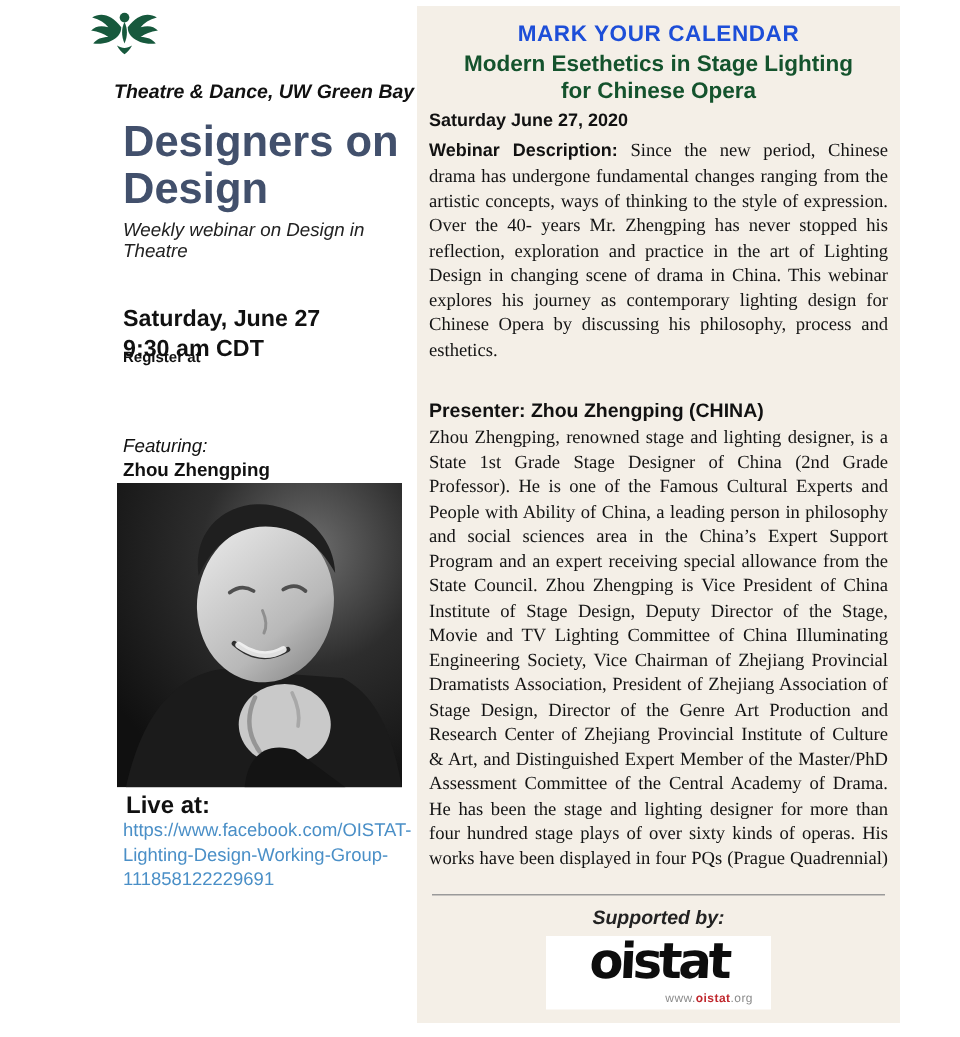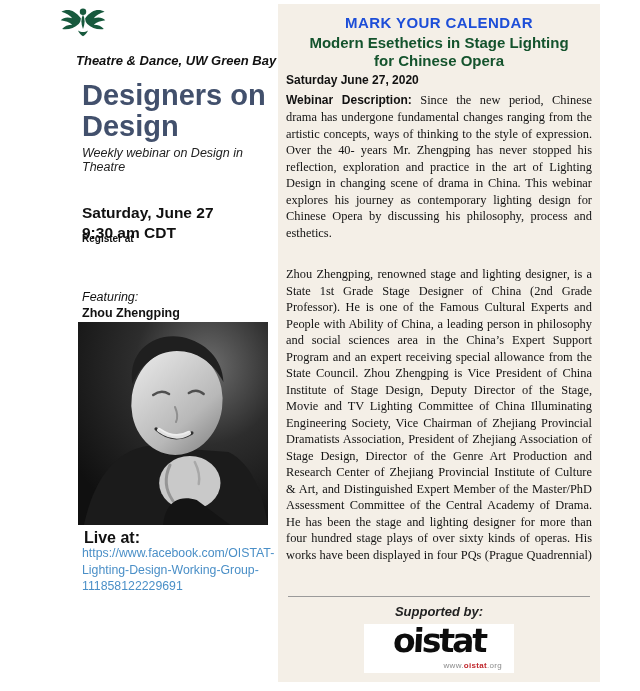--- a/index.html
+++ b/index.html
@@ -158,20 +158,21 @@
 
 <div class="right-panel">
 
   <div class="kicker">MARK YOUR CALENDAR</div>
   <div class="panel-title">Modern Esethetics in Stage Lighting for Chinese Opera</div>
   <div class="panel-date">Saturday June 27, 2020</div>
 
   <p class="body-text desc-block"><span class="inline-label">Webinar Description:</span> <span>Since the new period, Chinese drama has undergone fundamental changes ranging from the artistic concepts, ways of thinking to the style of expression. Over the 40- years Mr. Zhengping has never stopped his reflection, exploration and practice in the art of Lighting Design in changing scene of drama in China. This webinar explores his journey as contemporary lighting design for Chinese Opera by discussing his philosophy, process and esthetics.</span></p>
 
   <div class="presenter-block">
+    <div class="presenter-label">Presenter: Zhou Zhengping (CHINA)</div>
     <p class="body-text presenter-bio">Zhou Zhengping, renowned stage and lighting designer, is a State 1st Grade Stage Designer of China (2nd Grade Professor). He is one of the Famous Cultural Experts and People with Ability of China, a leading person in philosophy and social sciences area in the China’s Expert Support Program and an expert receiving special allowance from the State Council. Zhou Zhengping is Vice President of China Institute of Stage Design, Deputy Director of the Stage, Movie and TV Lighting Committee of China Illuminating Engineering Society, Vice Chairman of Zhejiang Provincial Dramatists Association, President of Zhejiang Association of Stage Design, Director of the Genre Art Production and Research Center of Zhejiang Provincial Institute of Culture &amp; Art, and Distinguished Expert Member of the Master/PhD Assessment Committee of the Central Academy of Drama. He has been the stage and lighting designer for more than four hundred stage plays of over sixty kinds of operas. His works have been displayed in four PQs (Prague Quadrennial) and three WSDs (World Stage Design Exhibition).</p>
   </div>
 
   <div class="panel-footer">
     <hr class="footer-rule">
     <div class="supported">Supported by:</div>
     <div class="oistat-box">
       <span class="oistat-word">oistat</span>
       <span class="oistat-url"><span class="gray">www.</span><span class="red">oistat</span><span class="gray">.org</span></span>
     </div>

